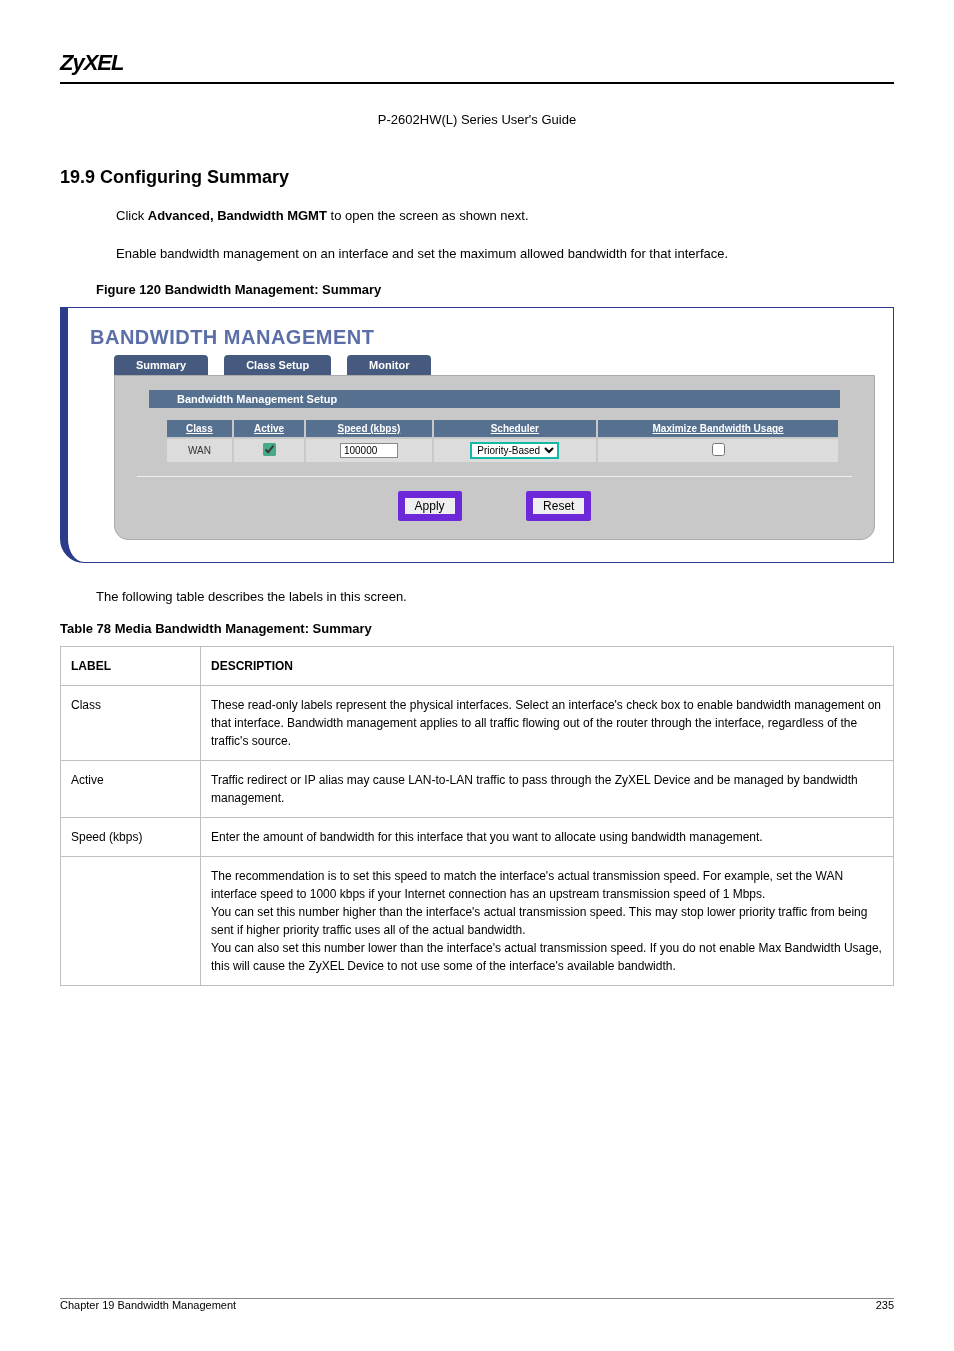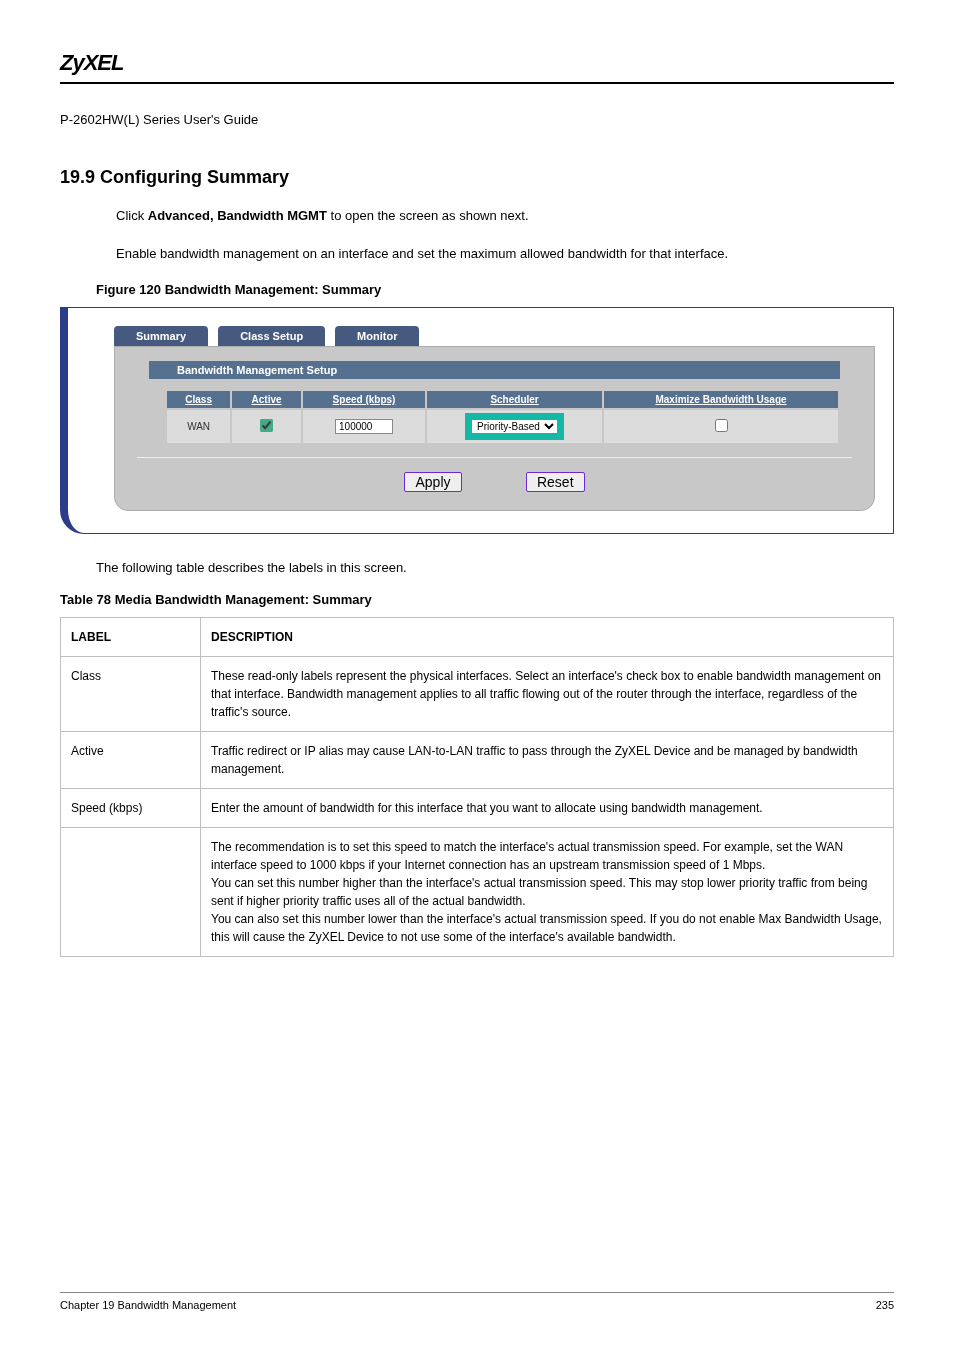--- a/index.html
+++ b/index.html
@@ -20,21 +20,21 @@
     margin-bottom: 28px;
   }
   .brand {
     font-family: "Arial Black", Arial, sans-serif;
     font-weight: 900;
     font-style: italic;
     font-size: 22px;
     letter-spacing: -1px;
   }
   .doc-title {
-    text-align: left;
+    text-align: center;
     font-size: 13px;
     margin-bottom: 40px;
   }
   .section-h {
     font-size: 18px;
     font-weight: bold;
     margin: 10px 0 18px 0;
   }
   .body-text {
     font-size: 13px;
@@ -67,21 +67,21 @@
   }
   .shot-title {
     color: #5b6ea8;
     font-size: 20px;
     font-weight: bold;
     letter-spacing: 0.5px;
     margin-bottom: 6px;
   }
   .tabs {
     display: flex;
-    gap: 10px;
+    gap: 16px;
     margin-left: 24px;
   }
   .tab {
     background: #455a7e;
     color: #fff;
     font-size: 11px;
     font-weight: bold;
     padding: 4px 22px;
     border-top-left-radius: 4px;
     border-top-right-radius: 4px;
@@ -131,34 +131,34 @@
   }
   .cell-input {
     width: 58px;
     font-size: 10px;
     padding: 1px 3px;
     border: 1px solid #888;
     background: #fff;
   }
   .cell-select {
     font-size: 10px;
-    border: 7px solid #14b8a6;
+    border: 2px solid #14b8a6;
     background: #fff;
     padding: 0 1px;
   }
   .btn-row {
     text-align: center;
     margin-top: 14px;
   }
   .w-btn {
-    font-size: 14px;
+    font-size: 12px;
     padding: 1px 10px;
     margin: 0 30px;
     background: #efefef;
-    border: 1px solid #6d28d9;
+    border: 7px solid #6d28d9;
     border-radius: 2px;
   }
   hr.panel-hr {
     margin: 12px 22px 0 22px;
     border: none;
     border-top: 1px solid #eee;
   }
   .chk {
     accent-color: #4a8;
   }
@@ -184,21 +184,20 @@
   table.desc td.label-col {
     width: 140px;
   }
 
   .footer {
     position: absolute;
     bottom: 40px;
     left: 60px;
     right: 60px;
     border-top: 1px solid #888;
-    padding-top: 6px;
     font-size: 11px;
     display: flex;
     justify-content: space-between;
   }
 </style>
 </head>
 <body>
 
 <div class="page">
   <div class="brand-bar">
@@ -211,20 +210,21 @@
   <p class="body-text-indent">
     <span>Click </span><span class="field-label">Advanced, Bandwidth MGMT</span><span> to open the screen as shown next.</span>
   </p>
   <p class="body-text-indent">Enable bandwidth management on an interface and set the maximum allowed bandwidth for that interface.</p>
 
   <div class="caption" style="margin-left:36px;">
     <span class="caption-num">Figure 120   </span><span>Bandwidth Management: Summary</span>
   </div>
 
   <div class="shot">
+    <div class="shot-title">BANDWIDTH MANAGEMENT</div>
     <div class="tabs">
       <div class="tab">Summary</div>
       <div class="tab">Class Setup</div>
       <div class="tab">Monitor</div>
     </div>
     <div class="panel">
       <div class="panel-header">Bandwidth Management Setup</div>
       <table class="bwm">
         <tbody>
             <tr>

